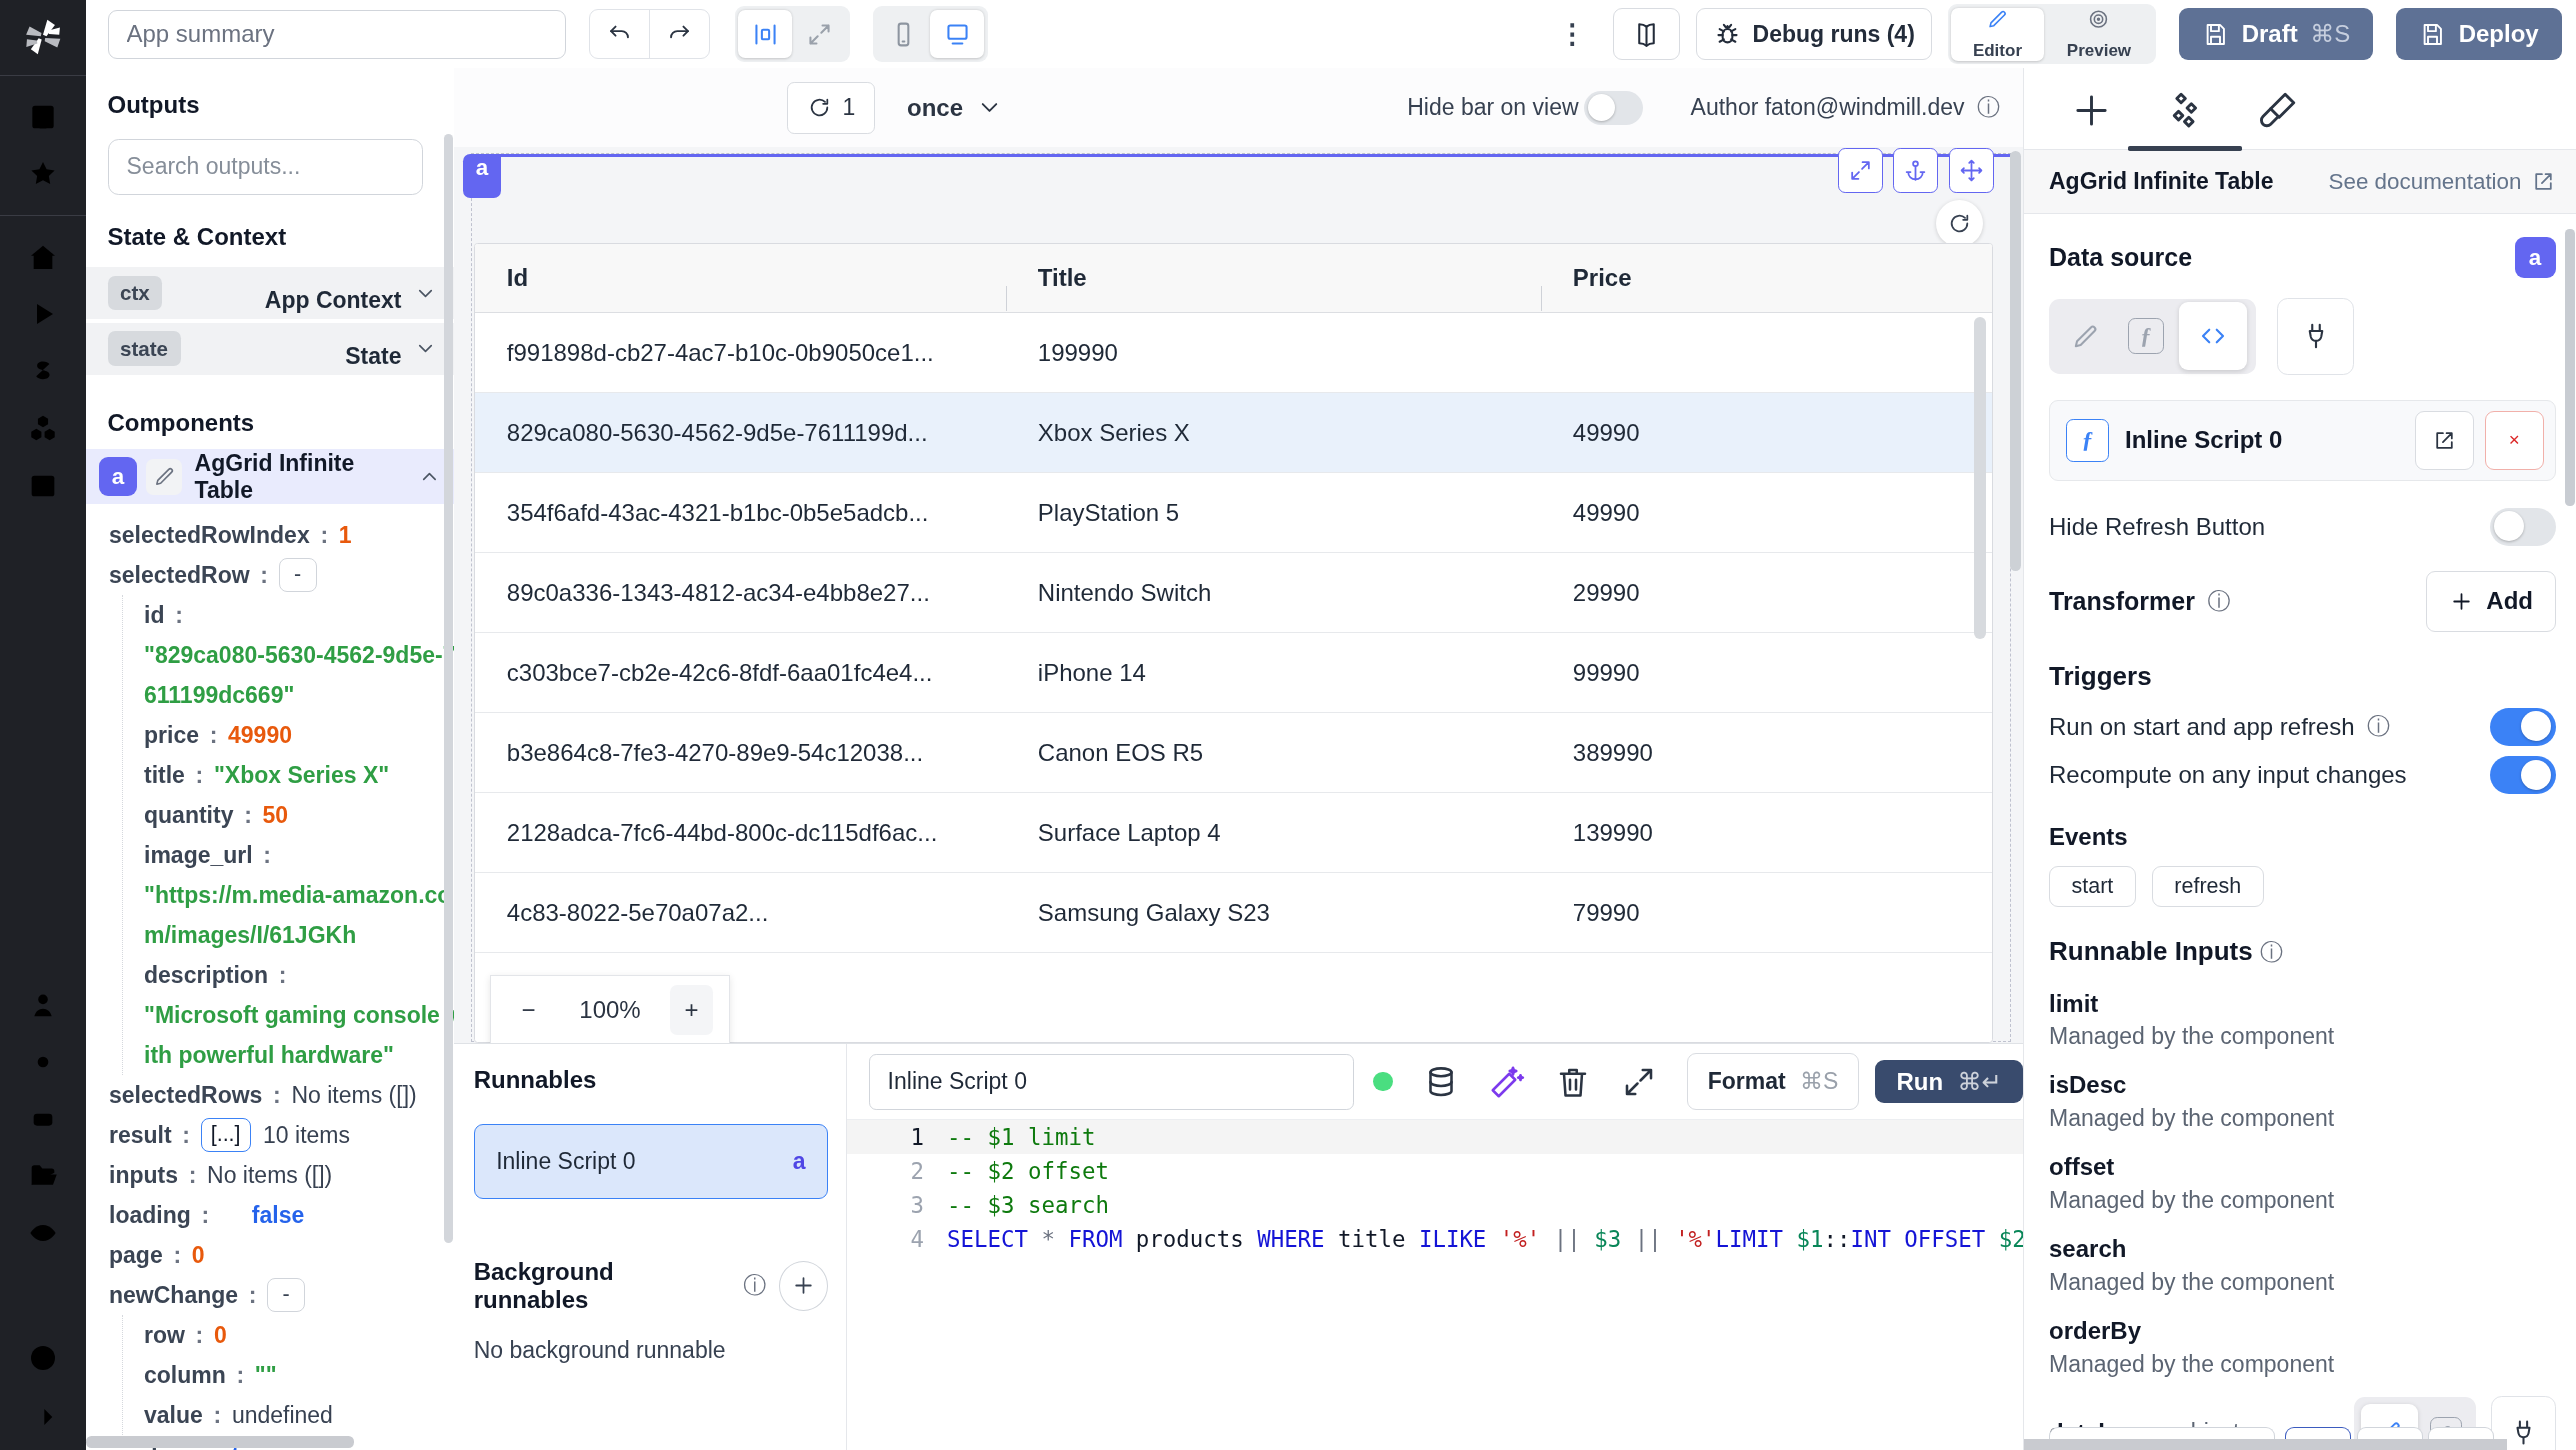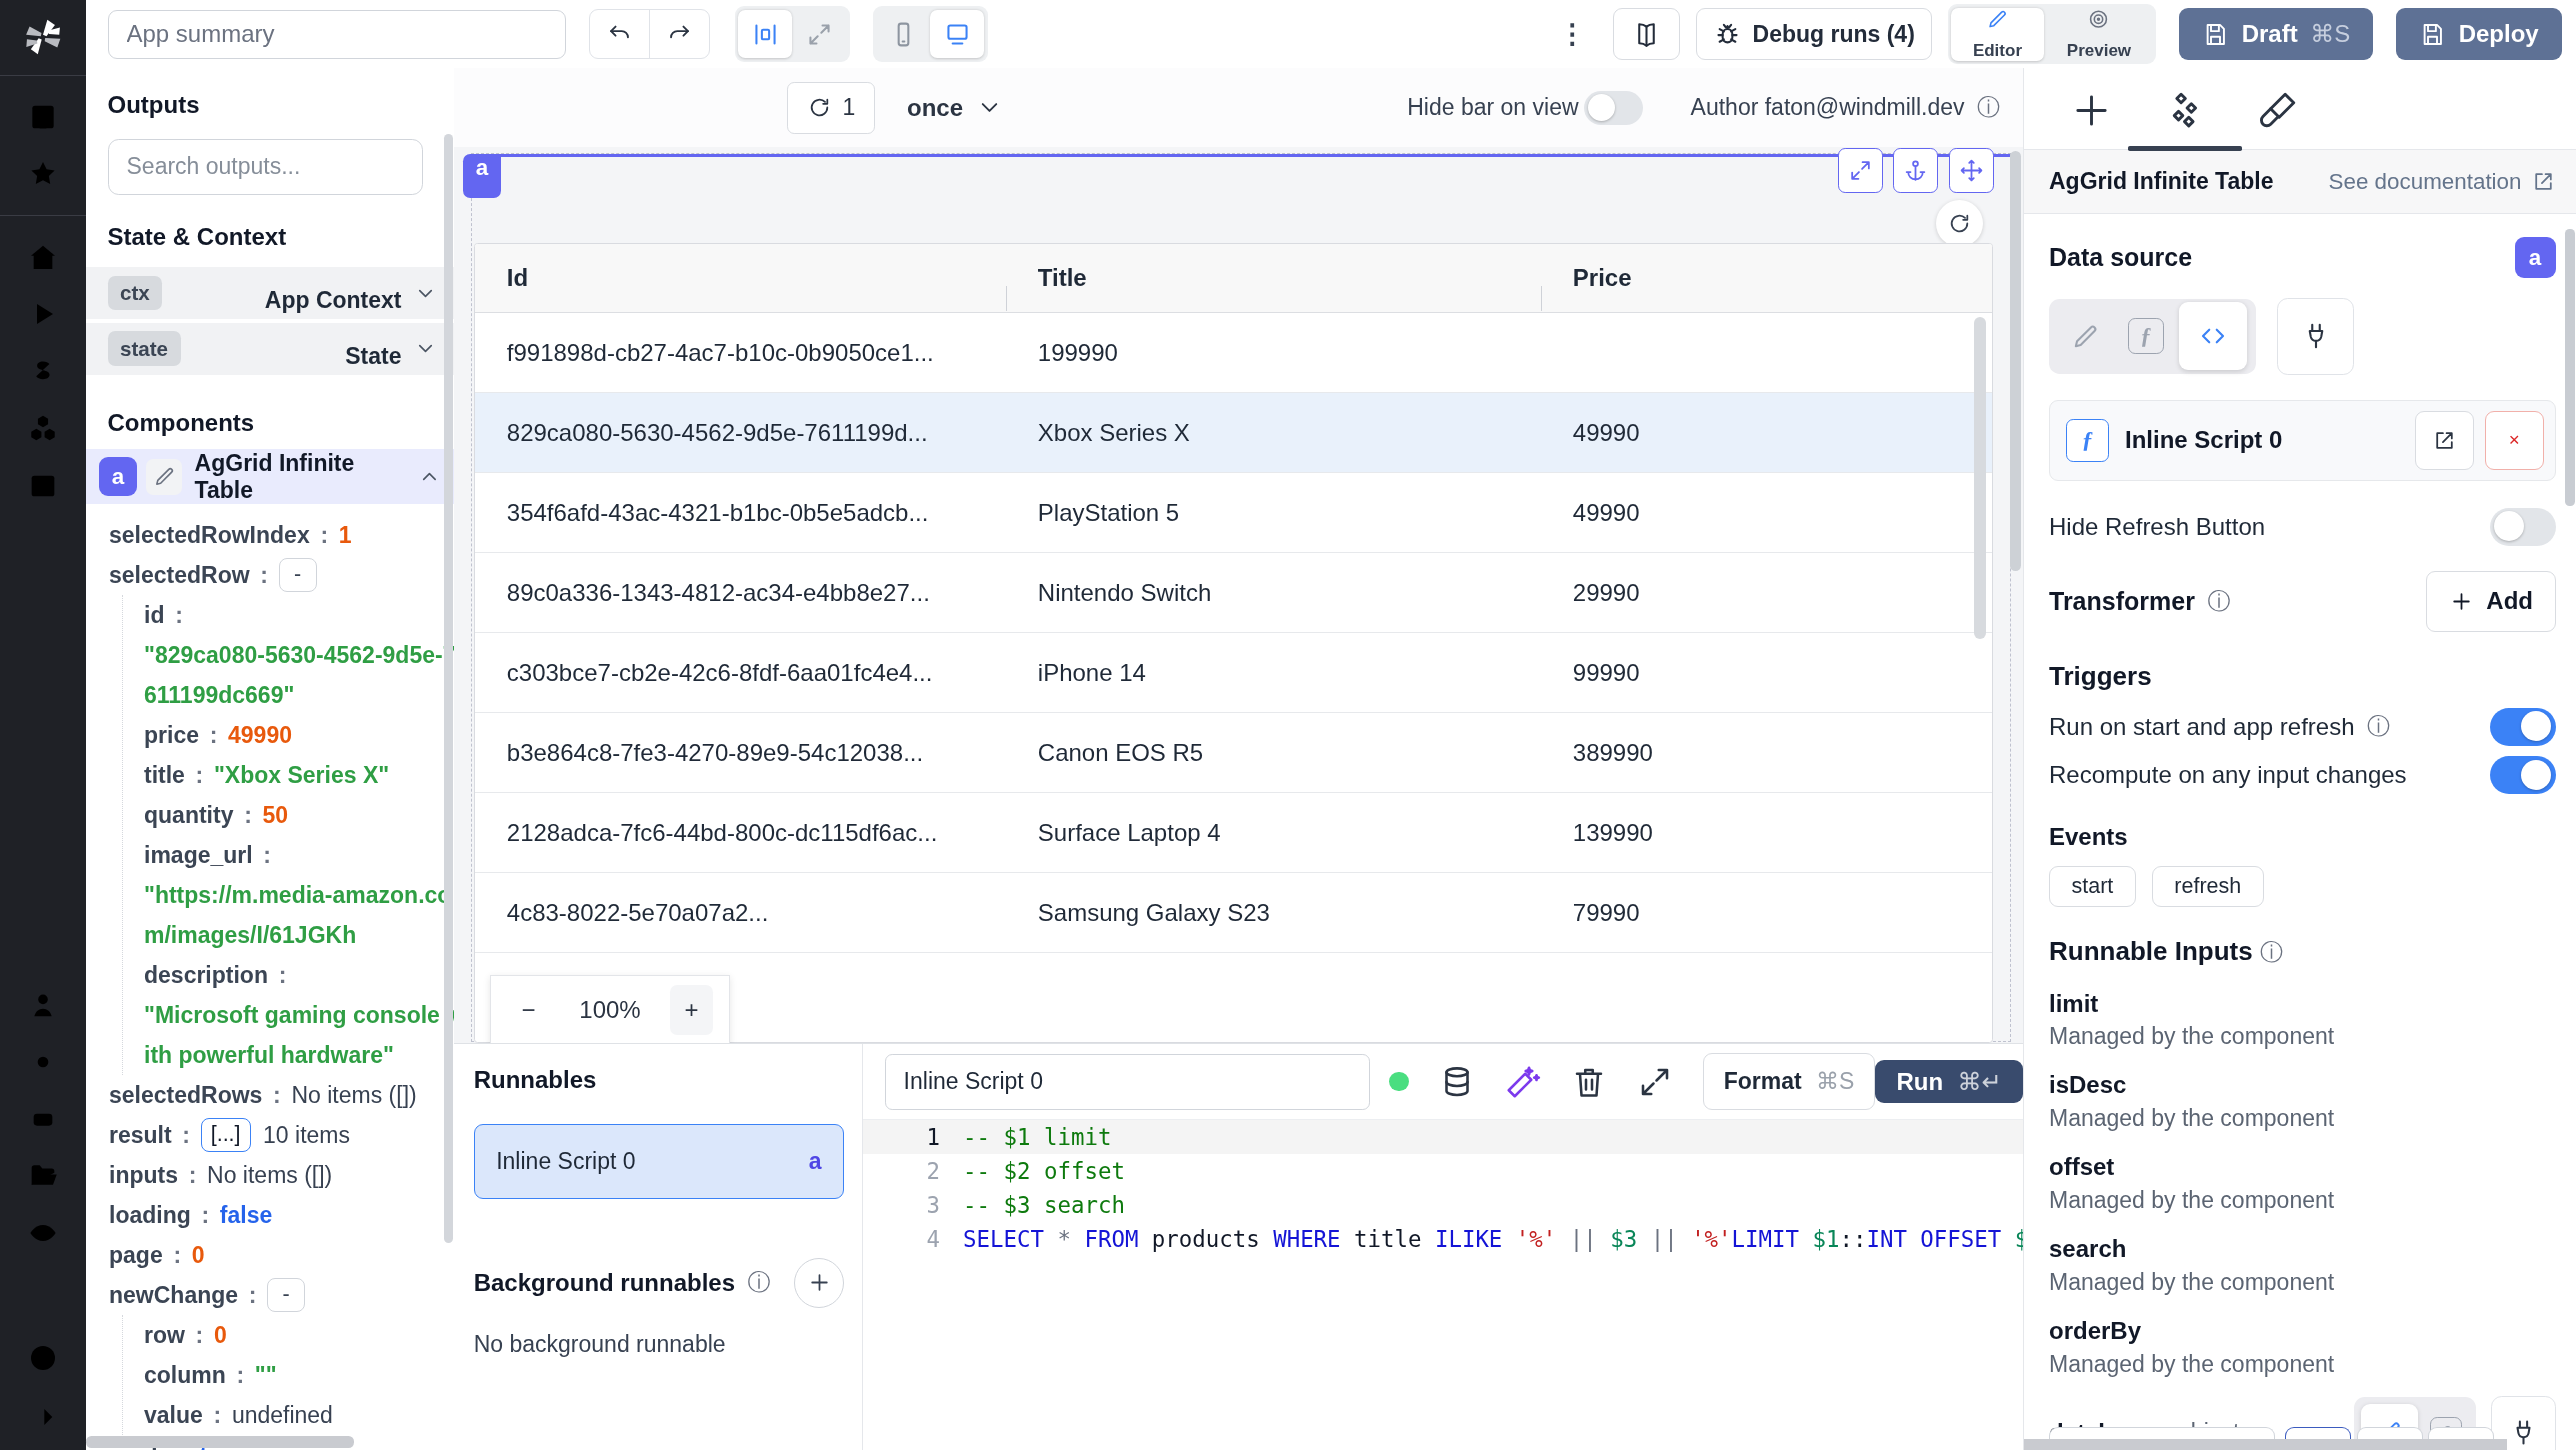--- a/index.html
+++ b/index.html
@@ -56,21 +56,21 @@
            display:flex;align-items:center;justify-content:center;}
   .comp-head .cname{margin-left:12.5px;font-size:23px;font-weight:700;color:#111827;}
   .comp-head .chev{width:23px;height:23px;margin-left:auto;color:#4b5563;}
 
   .tree{padding:10.7px 0 0 23px;font-size:23px;line-height:40px;}
   .tline{white-space:nowrap;display:flex;align-items:center;height:40px;}
   .tkey{font-weight:700;color:#3b4554;}
   .tcolon{color:#6b7280;font-weight:700;margin:0 10.7px;}
   .tnum{color:#e8590c;font-weight:700;}
   .tstr{color:#2f9e44;font-weight:700;}
-  .tbool{color:#2563eb;font-weight:700;}
+  .tbool{color:#2563eb;font-weight:700;margin-left:32px;}
   .tplain{color:#374151;}
   .tstr-block{color:#2f9e44;font-weight:700;width:322px;word-break:break-all;line-height:40px;}
   .tbtn{border:0.9px solid #d1d5db;background:#fff;border-radius:8px;width:38px;height:34px;font-size:21.5px;
         color:#374151;cursor:pointer;display:flex;align-items:center;justify-content:center;font-family:inherit;}
   .tarr{border:0.9px solid #3b82f6;background:#fff;border-radius:8px;height:34px;padding:0 9px;font-size:21.5px;
         color:#111827;cursor:pointer;margin-right:12.5px;font-family:inherit;}
   .tchild{border-left:1.8px dotted #d5d8dd;margin-left:12.5px;padding-left:21.5px;}
   #out-vscroll{position:absolute;left:444px;top:134px;width:9px;height:1109px;background:#d3d6db;border-radius:4.5px;}
   #out-hscroll{position:absolute;left:86px;top:1436px;width:268px;height:11.6px;background:#c9cbd0;border-radius:5.4px;}
 
@@ -138,21 +138,21 @@
   #editor{flex:1;position:relative;}
   .ed-head{height:75px;display:flex;align-items:center;padding-left:21.5px;border-bottom:0.9px solid #eceef1;}
   .ed-name{width:447px;height:54px;border:0.9px solid #d1d5db;border-radius:7.2px;font-size:23px;color:#1f2937;
         padding:0 18px;outline:none;font-family:inherit;}
   .ed-dot{width:19.7px;height:19.7px;border-radius:50%;background:#4ade80;margin-left:19.7px;}
   .ed-ic{width:36px;height:36px;margin-left:30px;color:#2b3442;cursor:pointer;}
   .ed-ic.wand{color:#7c3aed;}
   .fmt-btn{margin-left:30px;height:55px;border:0.9px solid #d9dce1;border-radius:9px;background:#fff;display:flex;
         align-items:center;gap:14.3px;padding:0 19.7px;font-size:23px;font-weight:700;color:#1f2937;cursor:pointer;}
   .fmt-btn .kbd{color:#9aa1ab;font-weight:400;}
-  .run-btn{height:43px;border:none;border-radius:9px;background:#394b6d;color:#fff;display:flex;
+  .run-btn{margin-left:16px;height:43px;border:none;border-radius:9px;background:#394b6d;color:#fff;display:flex;
         align-items:center;gap:14.3px;padding:0 21.5px;font-size:24px;font-weight:700;cursor:pointer;font-family:inherit;}
   .run-btn .kbd{opacity:.75;font-weight:400;}
   .code{position:absolute;left:0;top:76px;right:0;bottom:0;font-family:"DejaVu Sans Mono",monospace;font-size:22.4px;}
   .cline{display:flex;height:34px;line-height:34px;white-space:pre;}
   .cline.cur{background:#f4f4f4;}
   .lnum{width:77px;text-align:right;padding-right:23px;color:#9ca3af;flex:none;}
   .cline.cur .lnum{color:#111827;}
   .ctext{white-space:pre;}
   .cmt{color:#0e7a0e;}
   .kw{color:#1414d6;}

